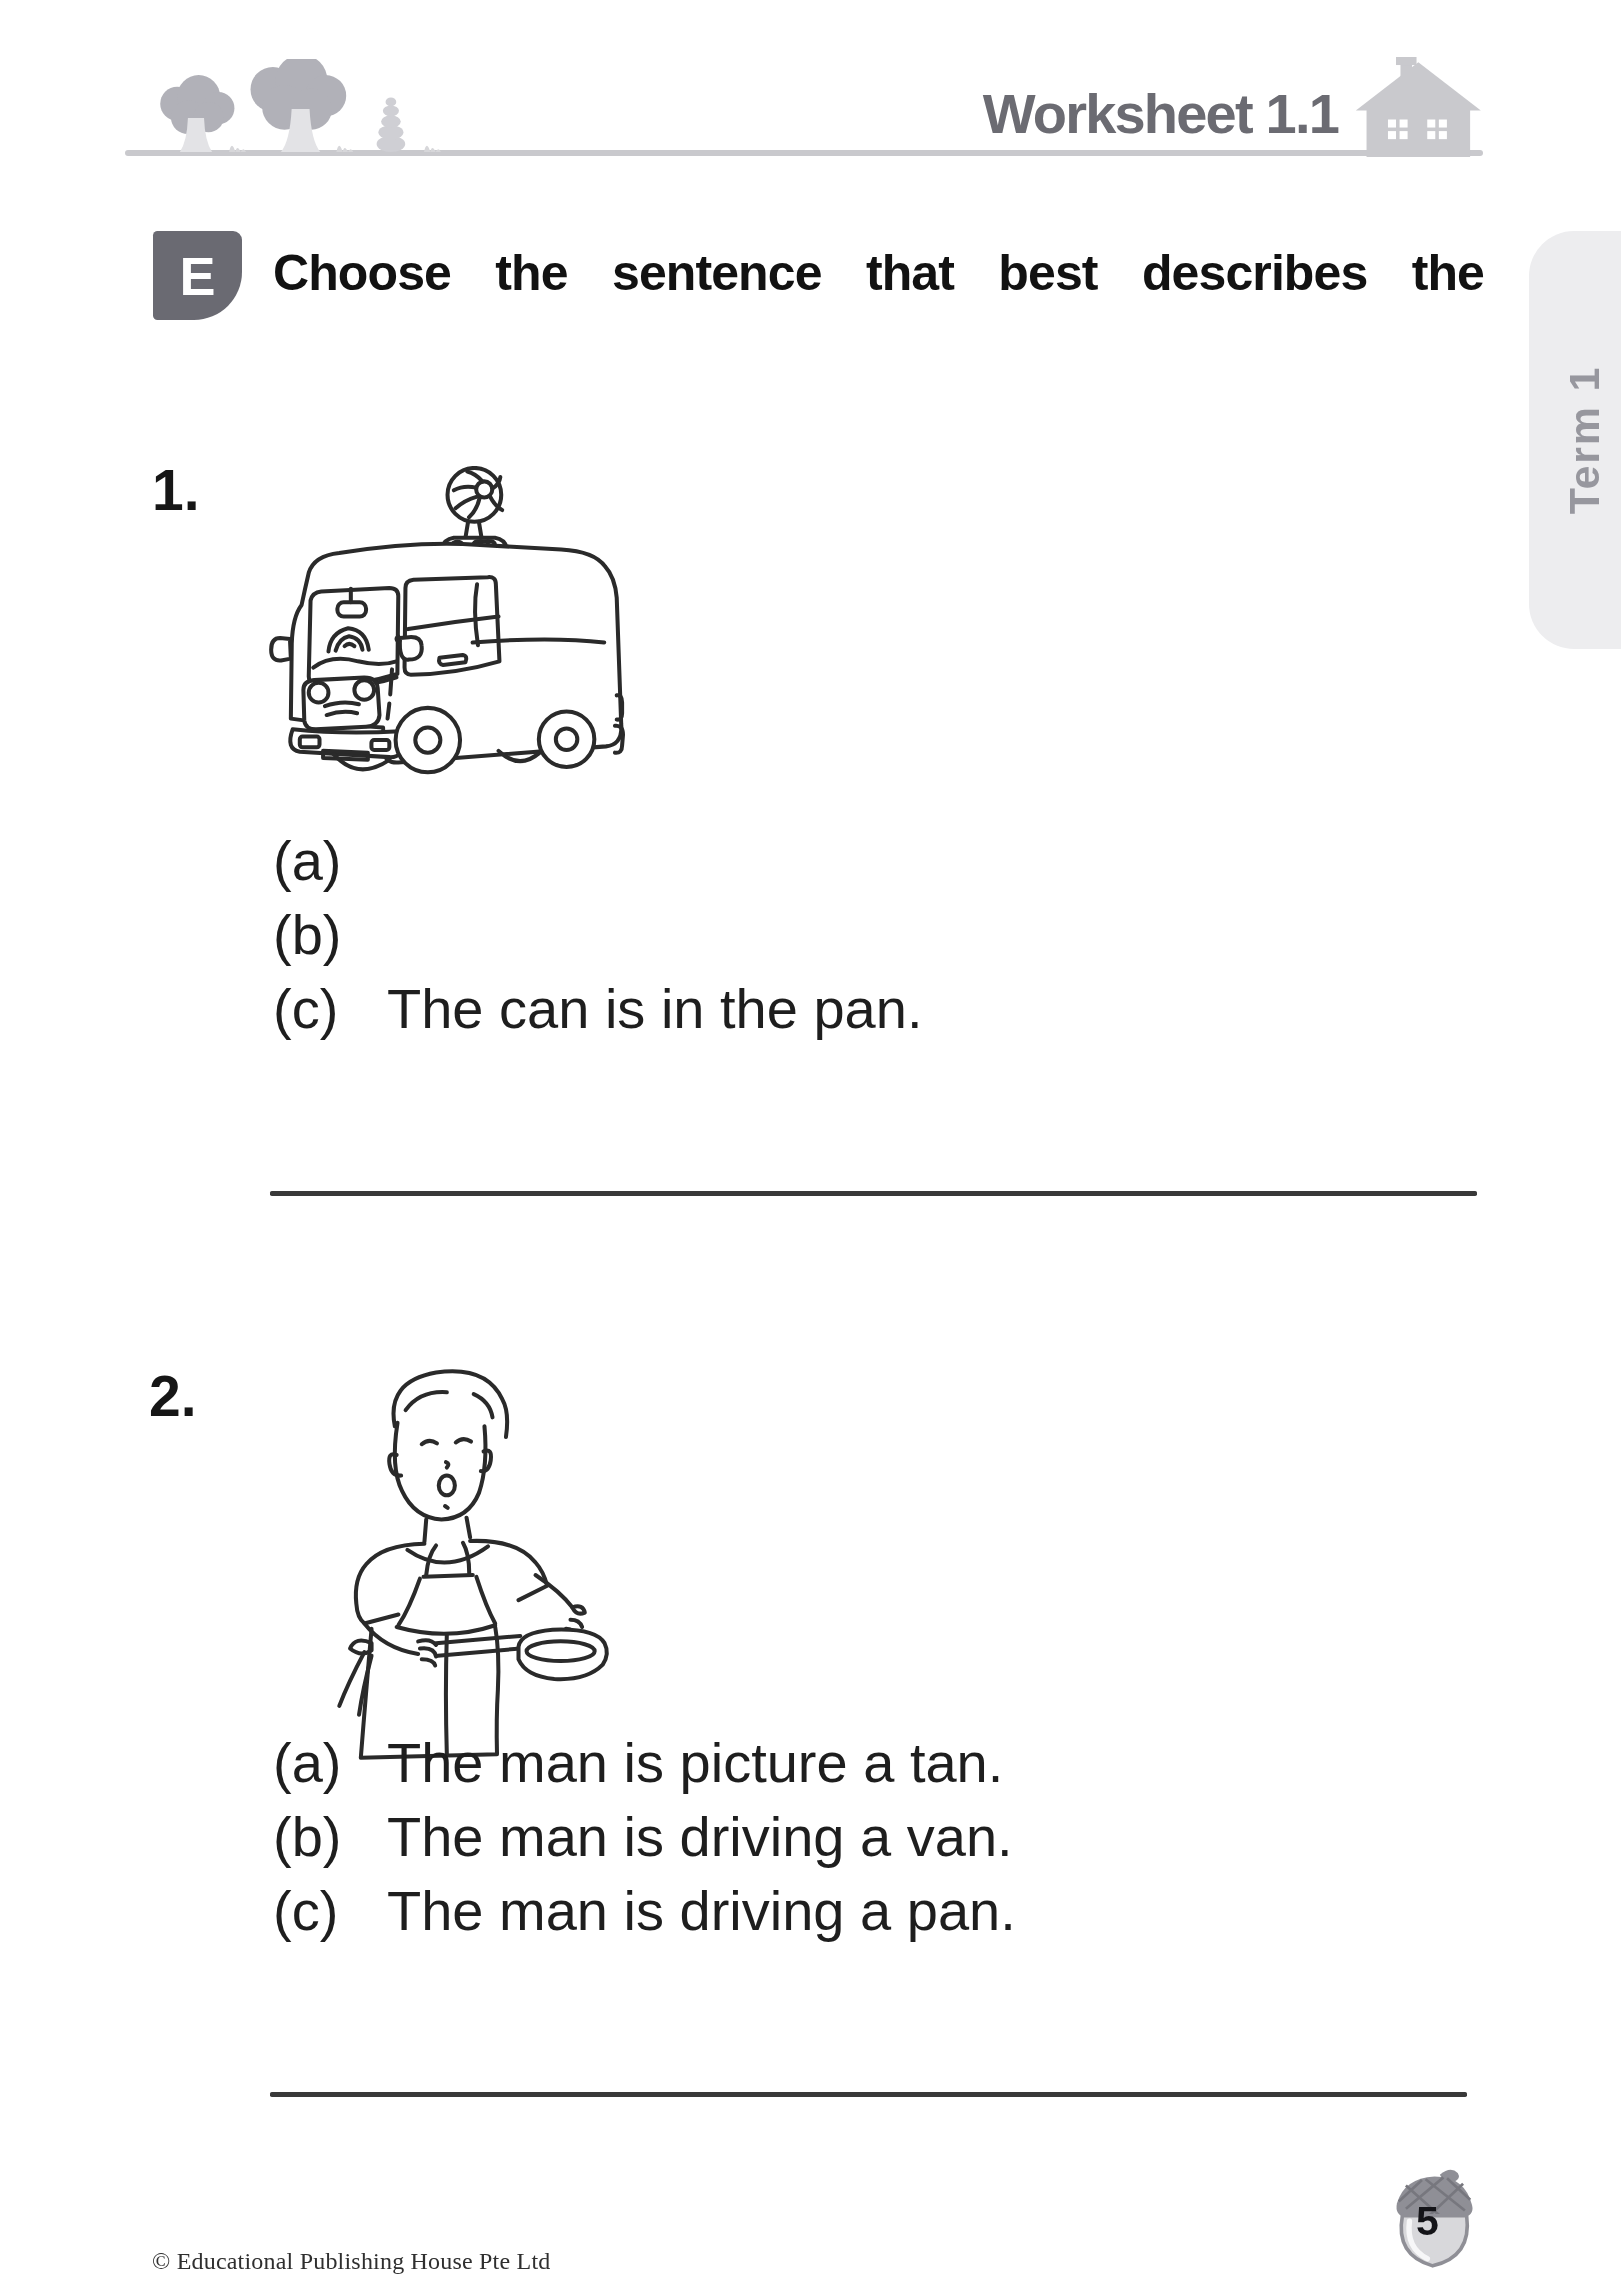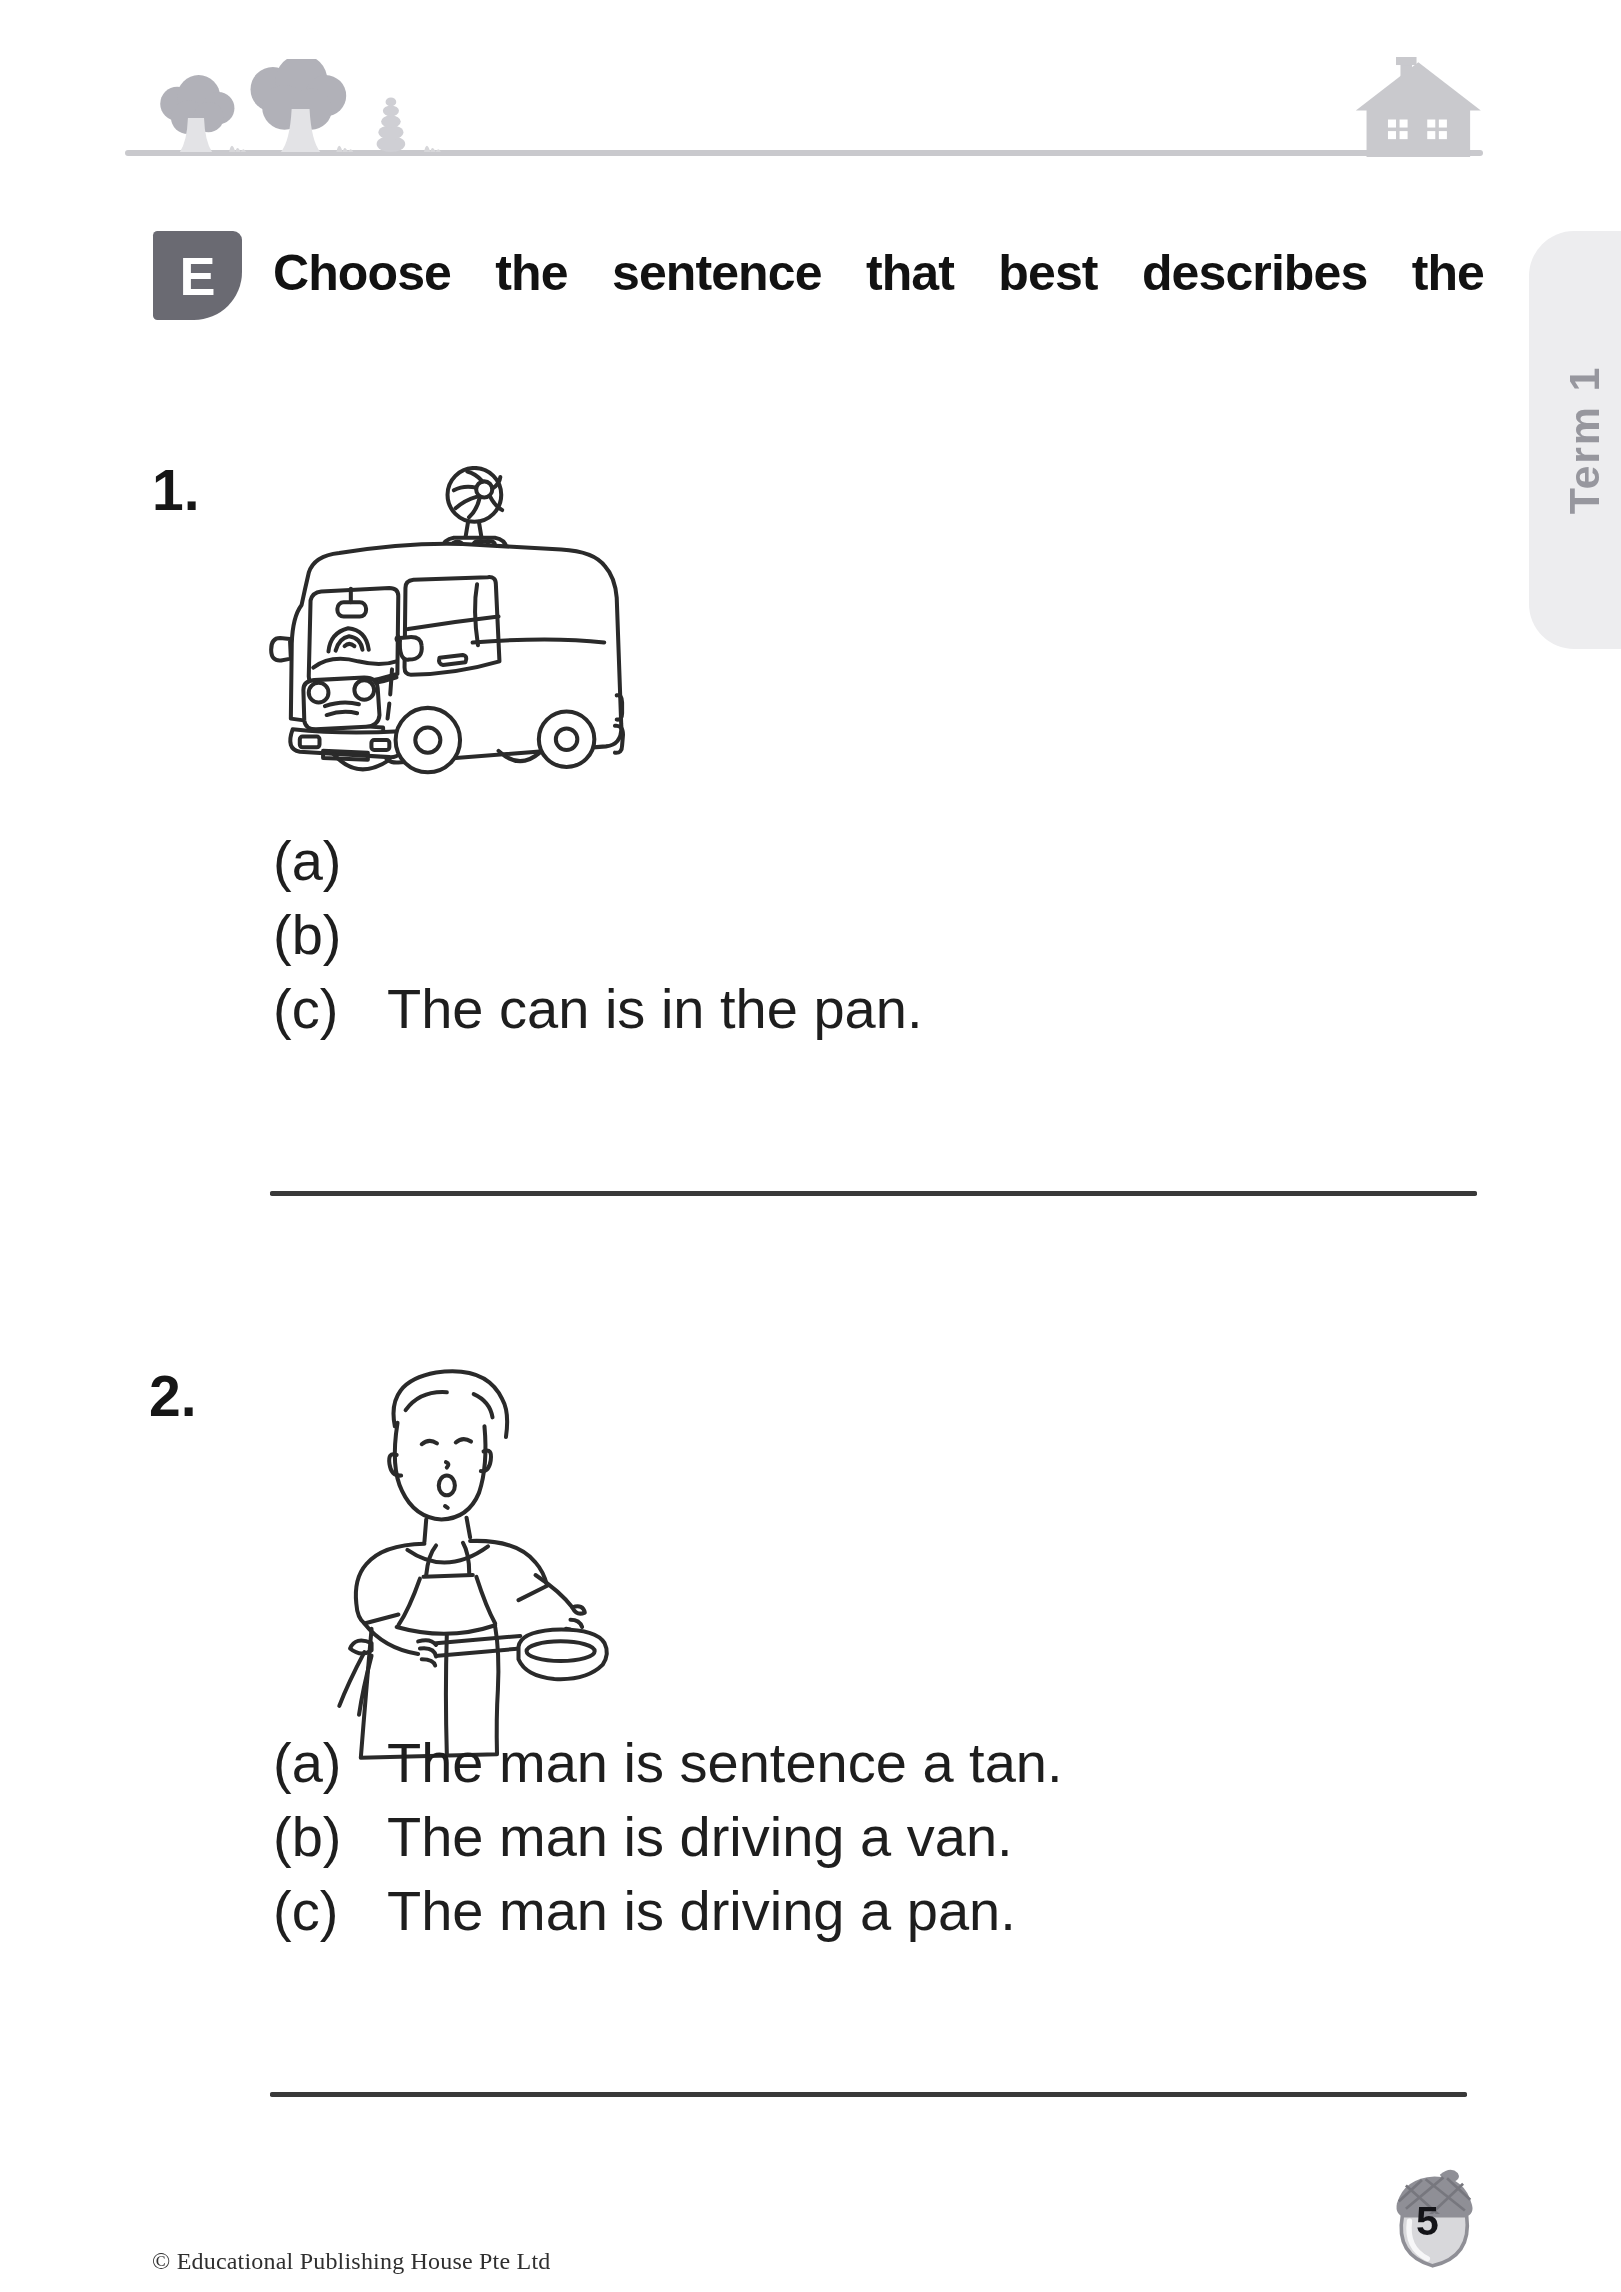--- a/index.html
+++ b/index.html
@@ -109,20 +109,21 @@
         <rect x="38" y="83" width="9" height="9"></rect>
           <rect x="51" y="83" width="9" height="9"></rect>
         <rect x="82" y="70" width="9" height="9"></rect>
           <rect x="95" y="70" width="9" height="9"></rect>
         <rect x="82" y="83" width="9" height="9"></rect>
           <rect x="95" y="83" width="9" height="9"></rect>
       </g>
     </svg>
   </div>
 
+  <div class="ws-title">Worksheet 1.1</div>
 
   <div class="badge">E</div>
   <div class="instr">
     <div class="l1">Choose the sentence that best describes the</div>
   </div>
 
   <div class="term-tab">
     <span>Term 1</span>
   </div>
 
@@ -261,21 +262,21 @@
         <path d="M194,330 L286,322"></path>
         <path d="M284,320 Q286,304 322,301 Q370,299 380,316 Q386,328 378,340 Q360,358 324,356 Q292,353 284,334 Z" fill="#fff"></path>
         <ellipse cx="331" cy="325" rx="38" ry="11"></ellipse>
       </g>
     </svg>
   </div>
 
   <div class="opts" id="q2-opts">
     <div class="opt">
       <span class="lab">(a)</span>
-      <span class="txt">The man is sentence a tan.</span>
+      <span class="txt">The man is picture a tan.</span>
     </div>
     <div class="opt">
       <span class="lab">(b)</span>
       <span class="txt">The man is driving a van.</span>
     </div>
     <div class="opt">
       <span class="lab">(c)</span>
       <span class="txt">The man is driving a pan.</span>
     </div>
   </div>

